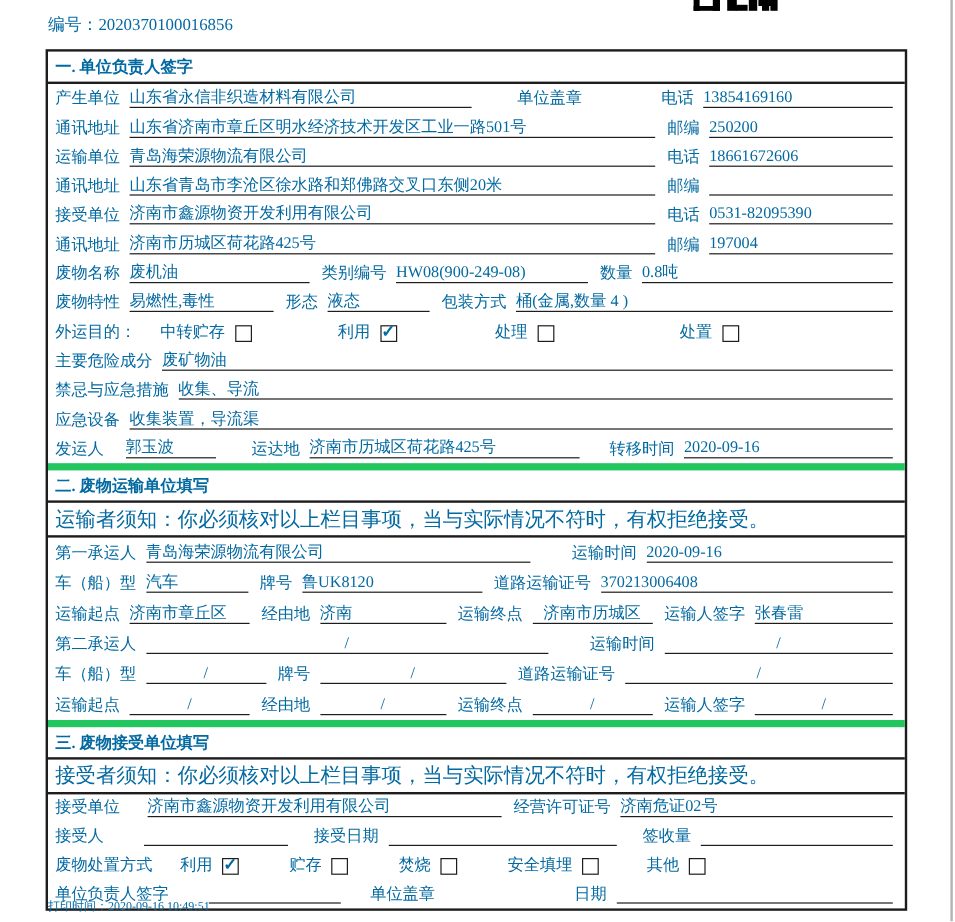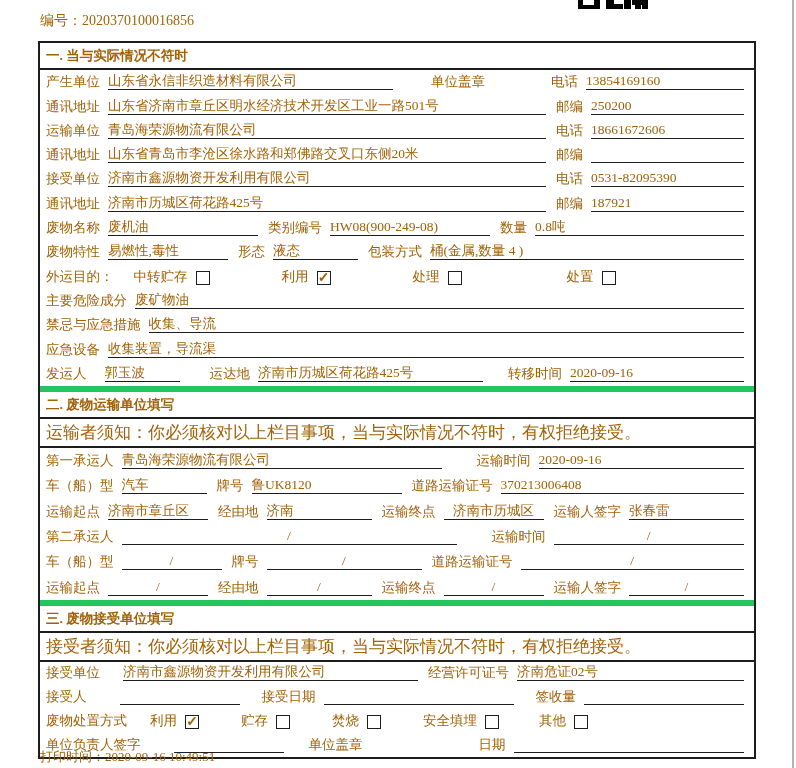--- a/index.html
+++ b/index.html
@@ -1,18 +1,18 @@
 <!DOCTYPE html>
 <html><head>
 <meta charset="utf-8">
 <style>
   html,body{margin:0;padding:0;background:#fff;}
   .page{
     position:relative;width:796px;height:768px;background:#ffffff;overflow:hidden;
-    font-family:"Liberation Serif","DejaVu Serif",serif;color:#a16207;
+    font-family:"Liberation Serif","DejaVu Serif",serif;color:#0369a1;
   }
   .doc-number{position:absolute;left:40px;top:12px;font-size:14px;white-space:nowrap;}
   .doc-title{
     position:absolute;left:0;right:0;top:2px;text-align:center;padding-left:66px;
     font-size:23px;font-weight:bold;letter-spacing:1px;white-space:nowrap;
   }
   .qr-frag{position:absolute;left:0;top:0;width:796px;height:12px;}
   .qr-frag i{position:absolute;background:#000;display:block;}
   .page-edge{position:absolute;top:0;bottom:0;width:2px;background:#b3b3b3;}
 
@@ -41,21 +41,21 @@
   }
   .val.grow{flex:1;margin-right:4px;}
   .val.center{text-align:center;}
   .chk-wrap{display:inline-flex;align-items:flex-end;white-space:nowrap;}
   .cb{
     width:12px;height:12px;border:1.5px solid #1d1d1d;box-sizing:content-box;
     display:inline-flex;align-items:center;justify-content:center;
     margin-left:8px;position:relative;top:0px;overflow:visible;
     font-size:14px;font-weight:bold;line-height:10px;
   }
-  .footer-print{position:absolute;left:40px;top:748px;font-size:13px;white-space:nowrap;}
+  .footer-print{position:absolute;left:40px;top:748px;font-size:10px;white-space:nowrap;}
 </style>
 </head>
 <body>
 
 <div class="page">
 
   <div class="doc-number">编号：2020370100016856</div>
 
 
   <div class="qr-frag">
@@ -65,21 +65,21 @@
     <i style="left:606px;top:0;width:8px;height:9px;"></i>
     <i style="left:613px;top:4px;width:10px;height:5px;"></i>
     <i style="left:624px;top:0;width:7px;height:9px;"></i>
     <i style="left:632px;top:0;width:11px;height:5px;"></i>
     <i style="left:635px;top:4px;width:6px;height:5px;"></i>
     <i style="left:642px;top:0;width:6px;height:9px;"></i>
   </div>
 
   <div id="form-table">
       <div class="section sec0">
-        <div class="sec-header">一. 当与实际情况不符时</div>
+        <div class="sec-header">一. 单位负责人签字</div>
         <div class="row">
           <span class="lbl">产生单位</span>
           <span class="val" style="width: 285px;">山东省永信非织造材料有限公司</span>
           <span class="lbl" style="margin-left: 28px;">单位盖章</span>
           <span class="lbl" style="margin-left: 58px;">电话</span>
           <span class="val grow">13854169160</span>
         </div>
         <div class="row">
           <span class="lbl">通讯地址</span>
           <span class="val" style="width: 438px;">山东省济南市章丘区明水经济技术开发区工业一路501号</span>
@@ -101,21 +101,21 @@
         <div class="row">
           <span class="lbl">接受单位</span>
           <span class="val" style="width: 438px;">济南市鑫源物资开发利用有限公司</span>
           <span class="lbl">电话</span>
           <span class="val grow">0531-82095390</span>
         </div>
         <div class="row">
           <span class="lbl">通讯地址</span>
           <span class="val" style="width: 438px;">济南市历城区荷花路425号</span>
           <span class="lbl">邮编</span>
-          <span class="val grow">187921</span>
+          <span class="val grow">197004</span>
         </div>
         <div class="row">
           <span class="lbl">废物名称</span>
           <span class="val" style="width: 150px;">废机油</span>
           <span class="lbl">类别编号</span>
           <span class="val" style="width: 160px;">HW08(900-249-08)</span>
           <span class="lbl">数量</span>
           <span class="val grow">0.8吨</span>
         </div>
         <div class="row">

